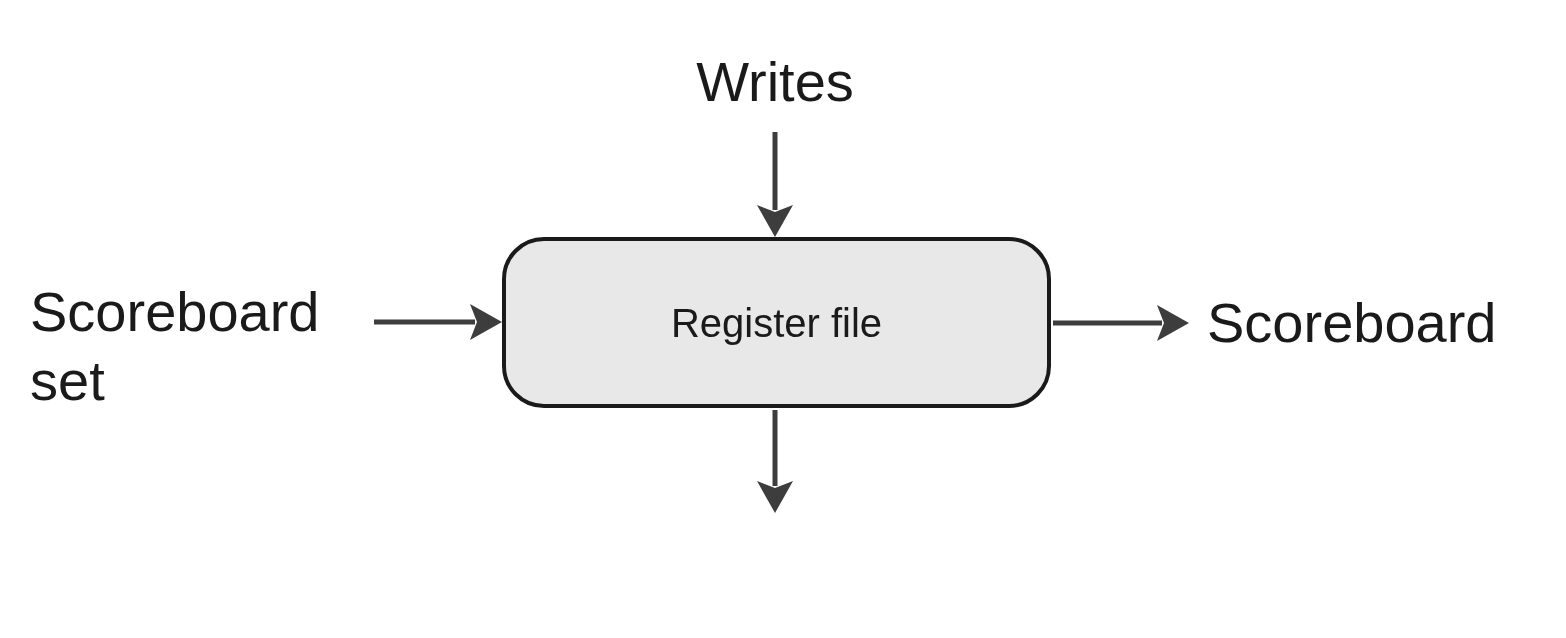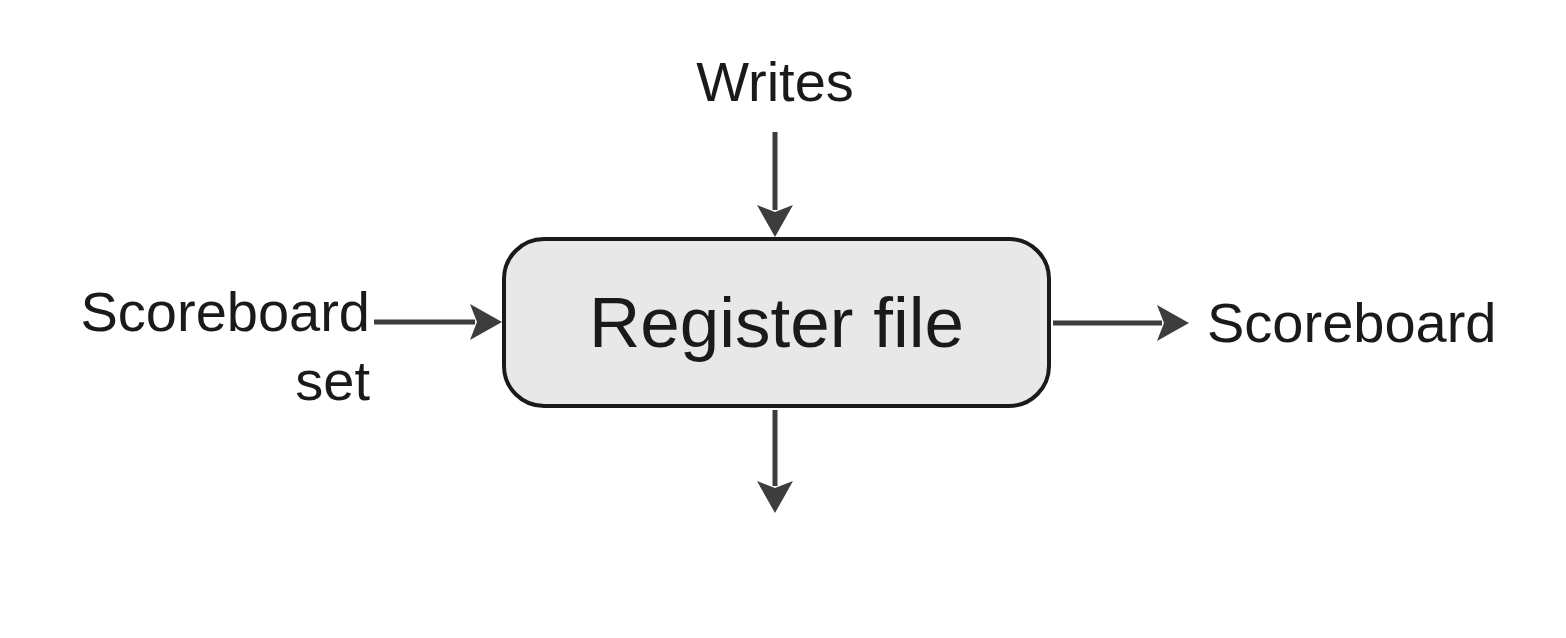--- a/index.html
+++ b/index.html
@@ -47,32 +47,32 @@
     width: 549px;
     height: 171px;
     background: var(--node-fill);
     border: 4px solid var(--node-border);
     border-radius: 42px;
     display: flex;
     align-items: center;
     justify-content: center;
   }
   .node-label {
-    font-size: 71px;
+    font-size: 40px;
     line-height: 1;
     color: var(--text);
     white-space: nowrap;
   }
   .label {
     position: absolute;
     font-size: 56px;
     line-height: 69px;
     color: var(--text);
     white-space: pre-line;
-    text-align: right;
+    text-align: left;
   }
   .label-top {
     left: 775px;
     top: 81px;
     transform: translate(-50%, -50%);
     white-space: nowrap;
   }
   .label-left {
     left: 30px;
     top: 277px;

